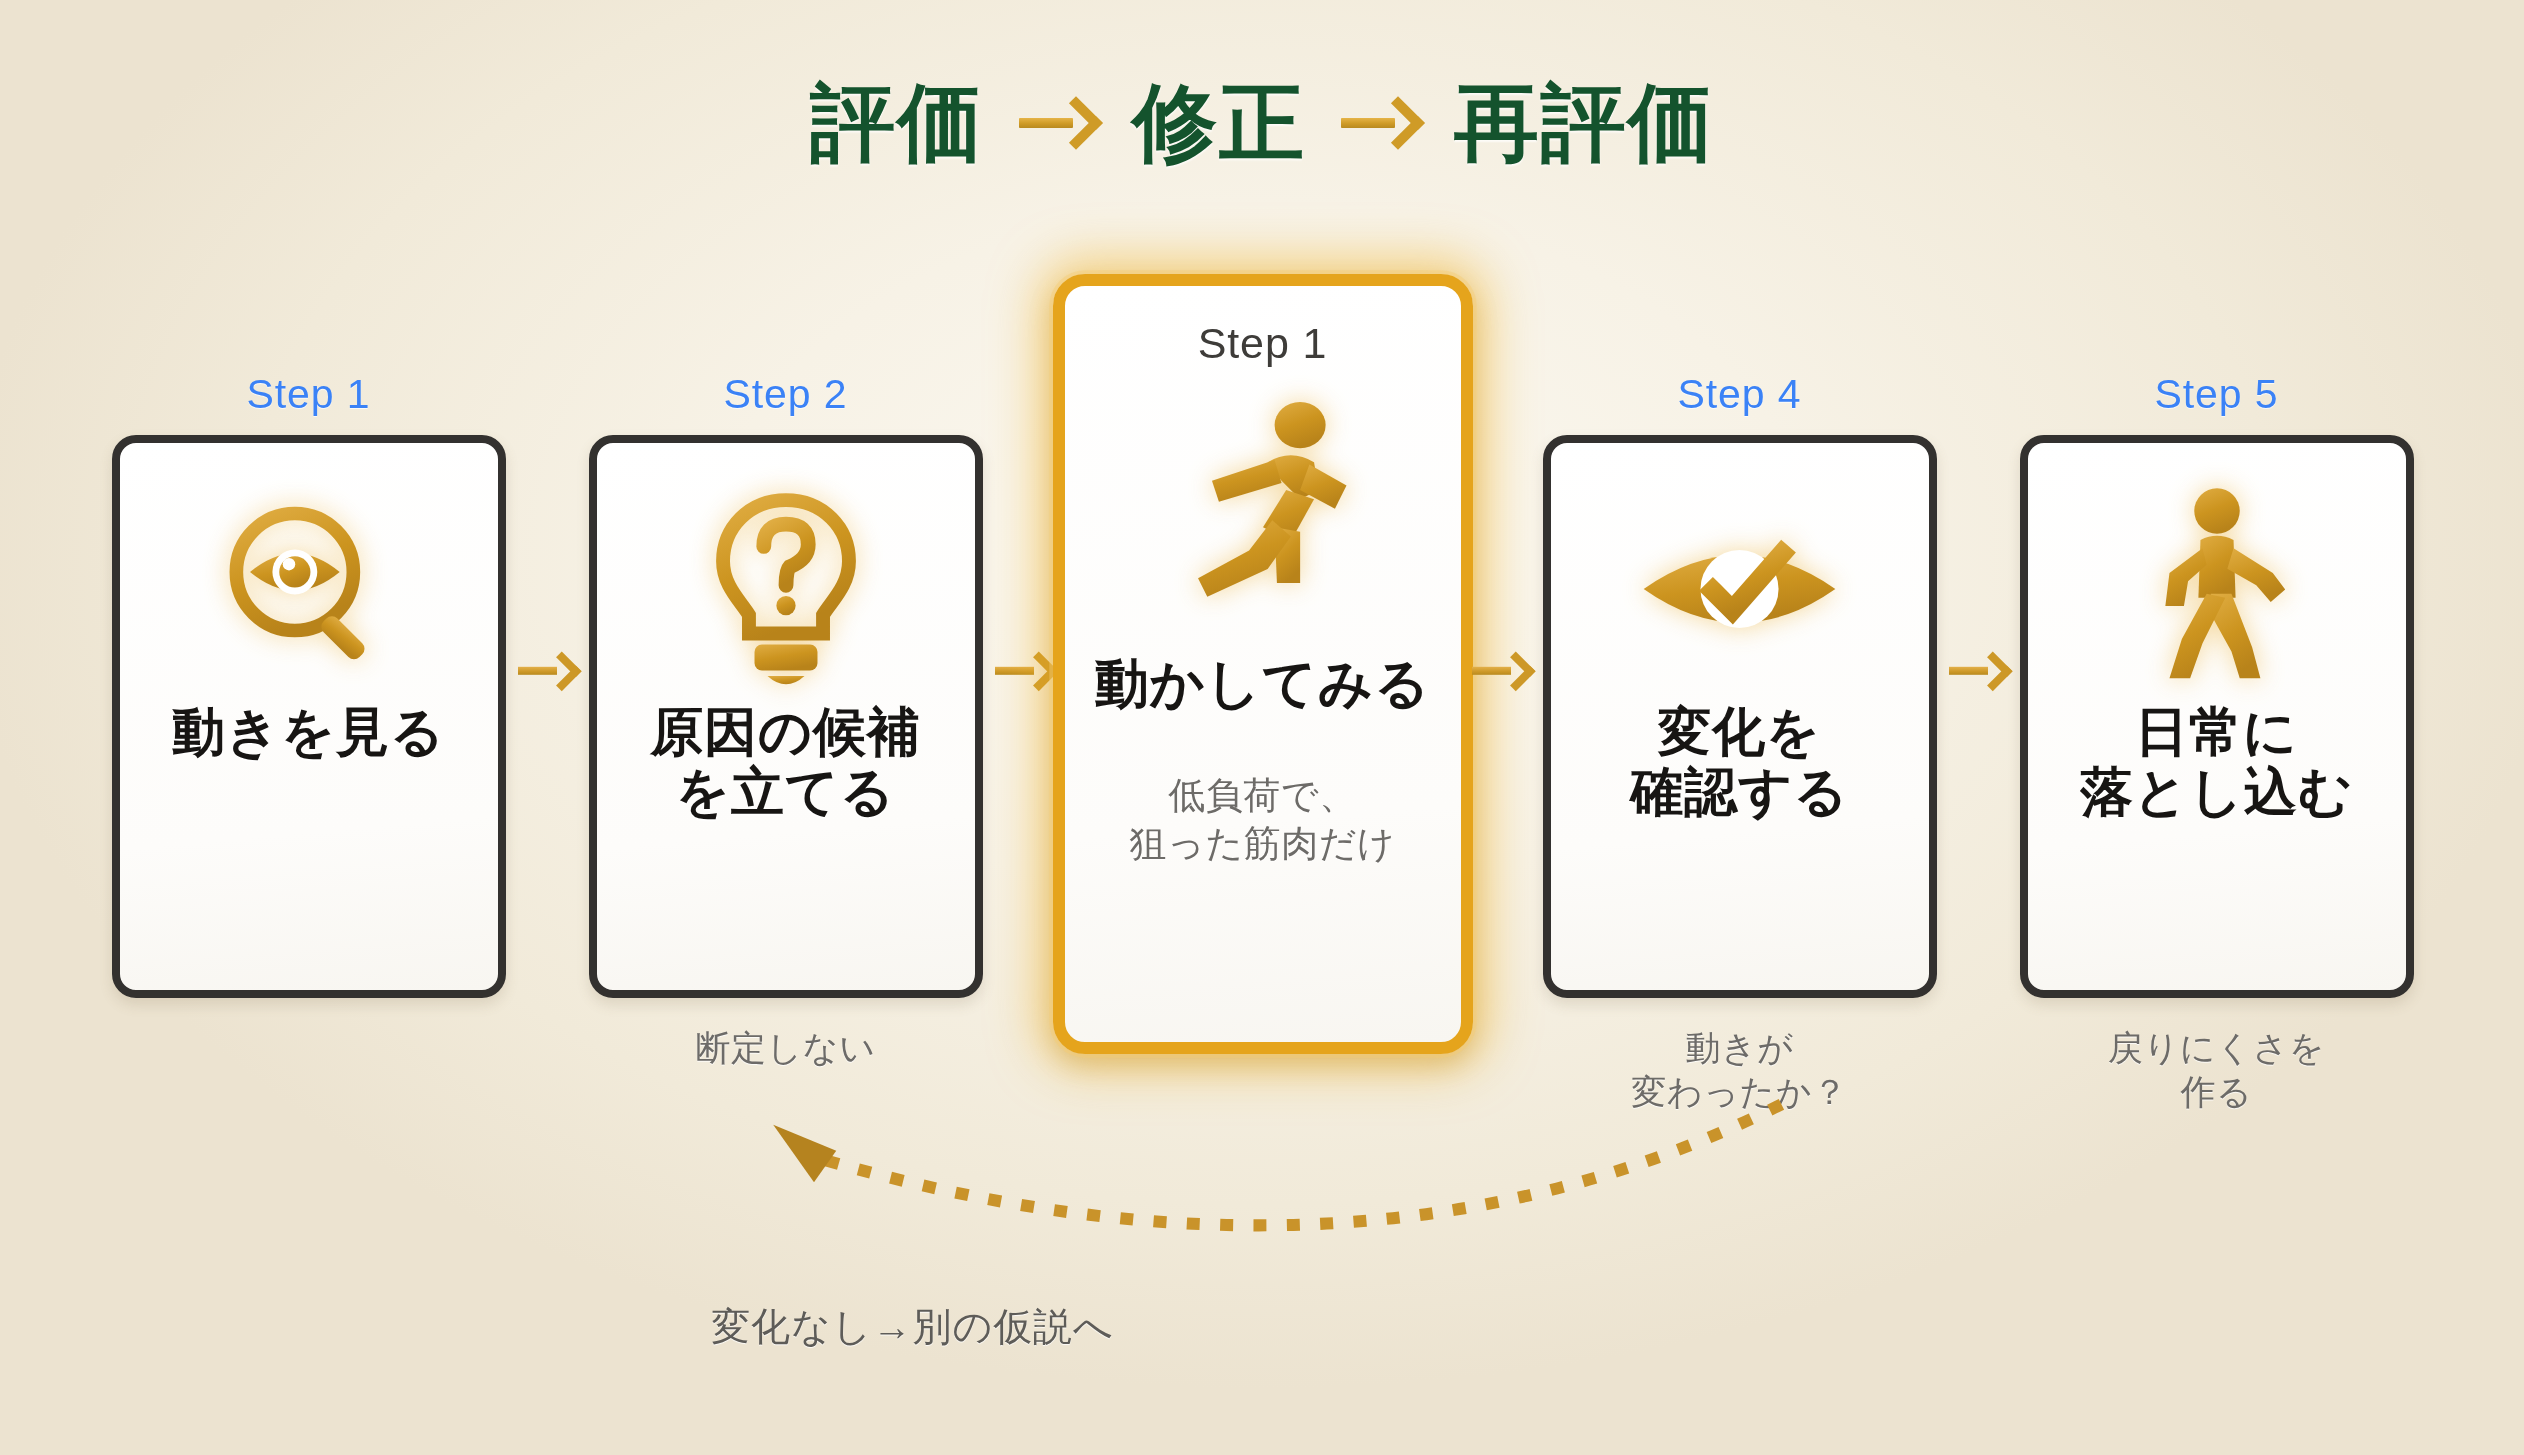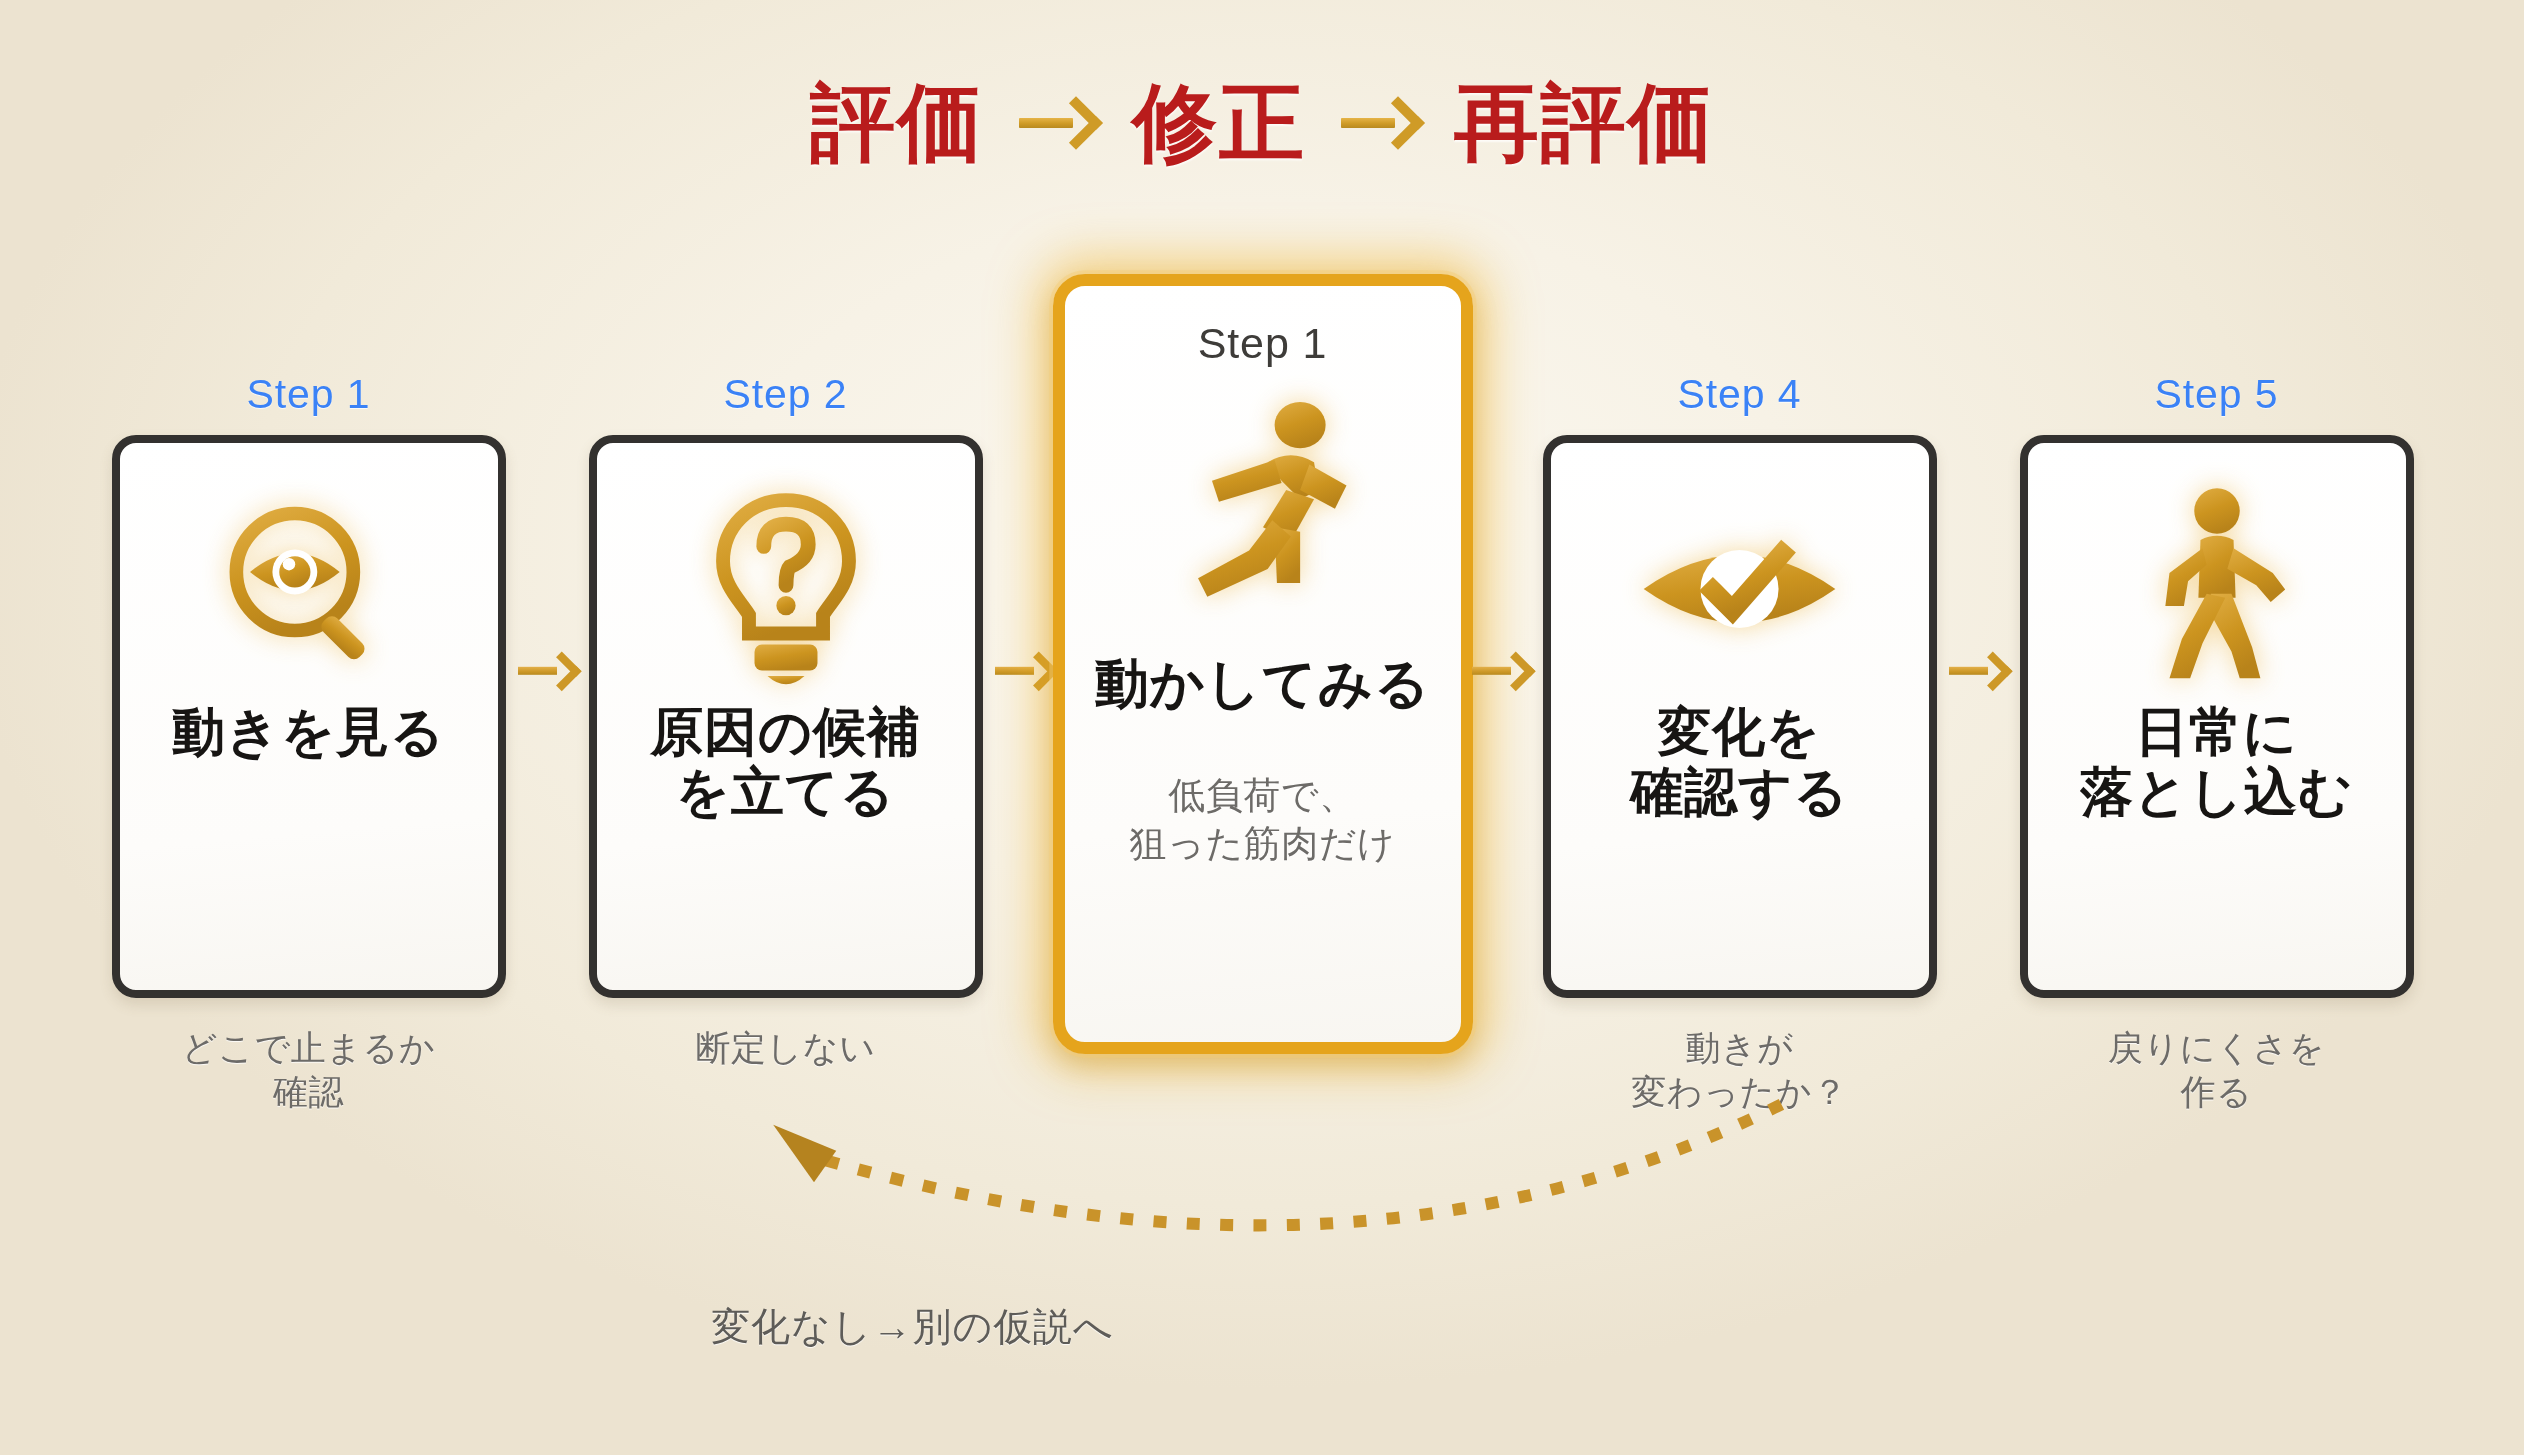--- a/index.html
+++ b/index.html
@@ -24,21 +24,21 @@
     left: 0;
     width: 100%;
     display: flex;
     align-items: center;
     justify-content: center;
     gap: 35px;
   }
   .title-word {
     font-size: 85px;
     font-weight: 700;
-    color: #b91c1c;
+    color: #14532d;
     letter-spacing: 1.9px;
     line-height: 1;
     text-shadow: 0 1.9px 1.9px rgba(255,255,255,0.75);
   }
   .title-arrow {
     display: inline-block;
     width: 78px;
     height: 52px;
     position: relative;
     flex: 0 0 auto;
@@ -259,24 +259,20 @@
           </defs>
           <circle cx="43" cy="41" r="30" fill="none" stroke="url(#g1)" stroke-width="7"></circle>
           <path d="M20 41 Q43 22 66 41 Q43 60 20 41 Z" fill="url(#g1)"></path>
           <circle cx="43" cy="41" r="11.5" fill="#fff"></circle>
           <circle cx="43" cy="41" r="8" fill="url(#g1)"></circle>
           <circle cx="40" cy="37" r="3.2" fill="#fff"></circle>
           <rect x="62" y="62" width="26" height="10" rx="4" transform="rotate(45 62 62)" fill="url(#g1)"></rect>
         </svg>
       </div>
       <div class="card-title">動きを見る</div>
-    </div>
-    <div class="card-caption">
-      <div>どこで止まるか</div>
-      <div>確認</div>
     </div>
   </div>
 
   <div class="connector">
     <span class="arrow"></span>
   </div>
 
   <div class="step-col">
     <div class="step-label">Step 2</div>
     <div class="card">

